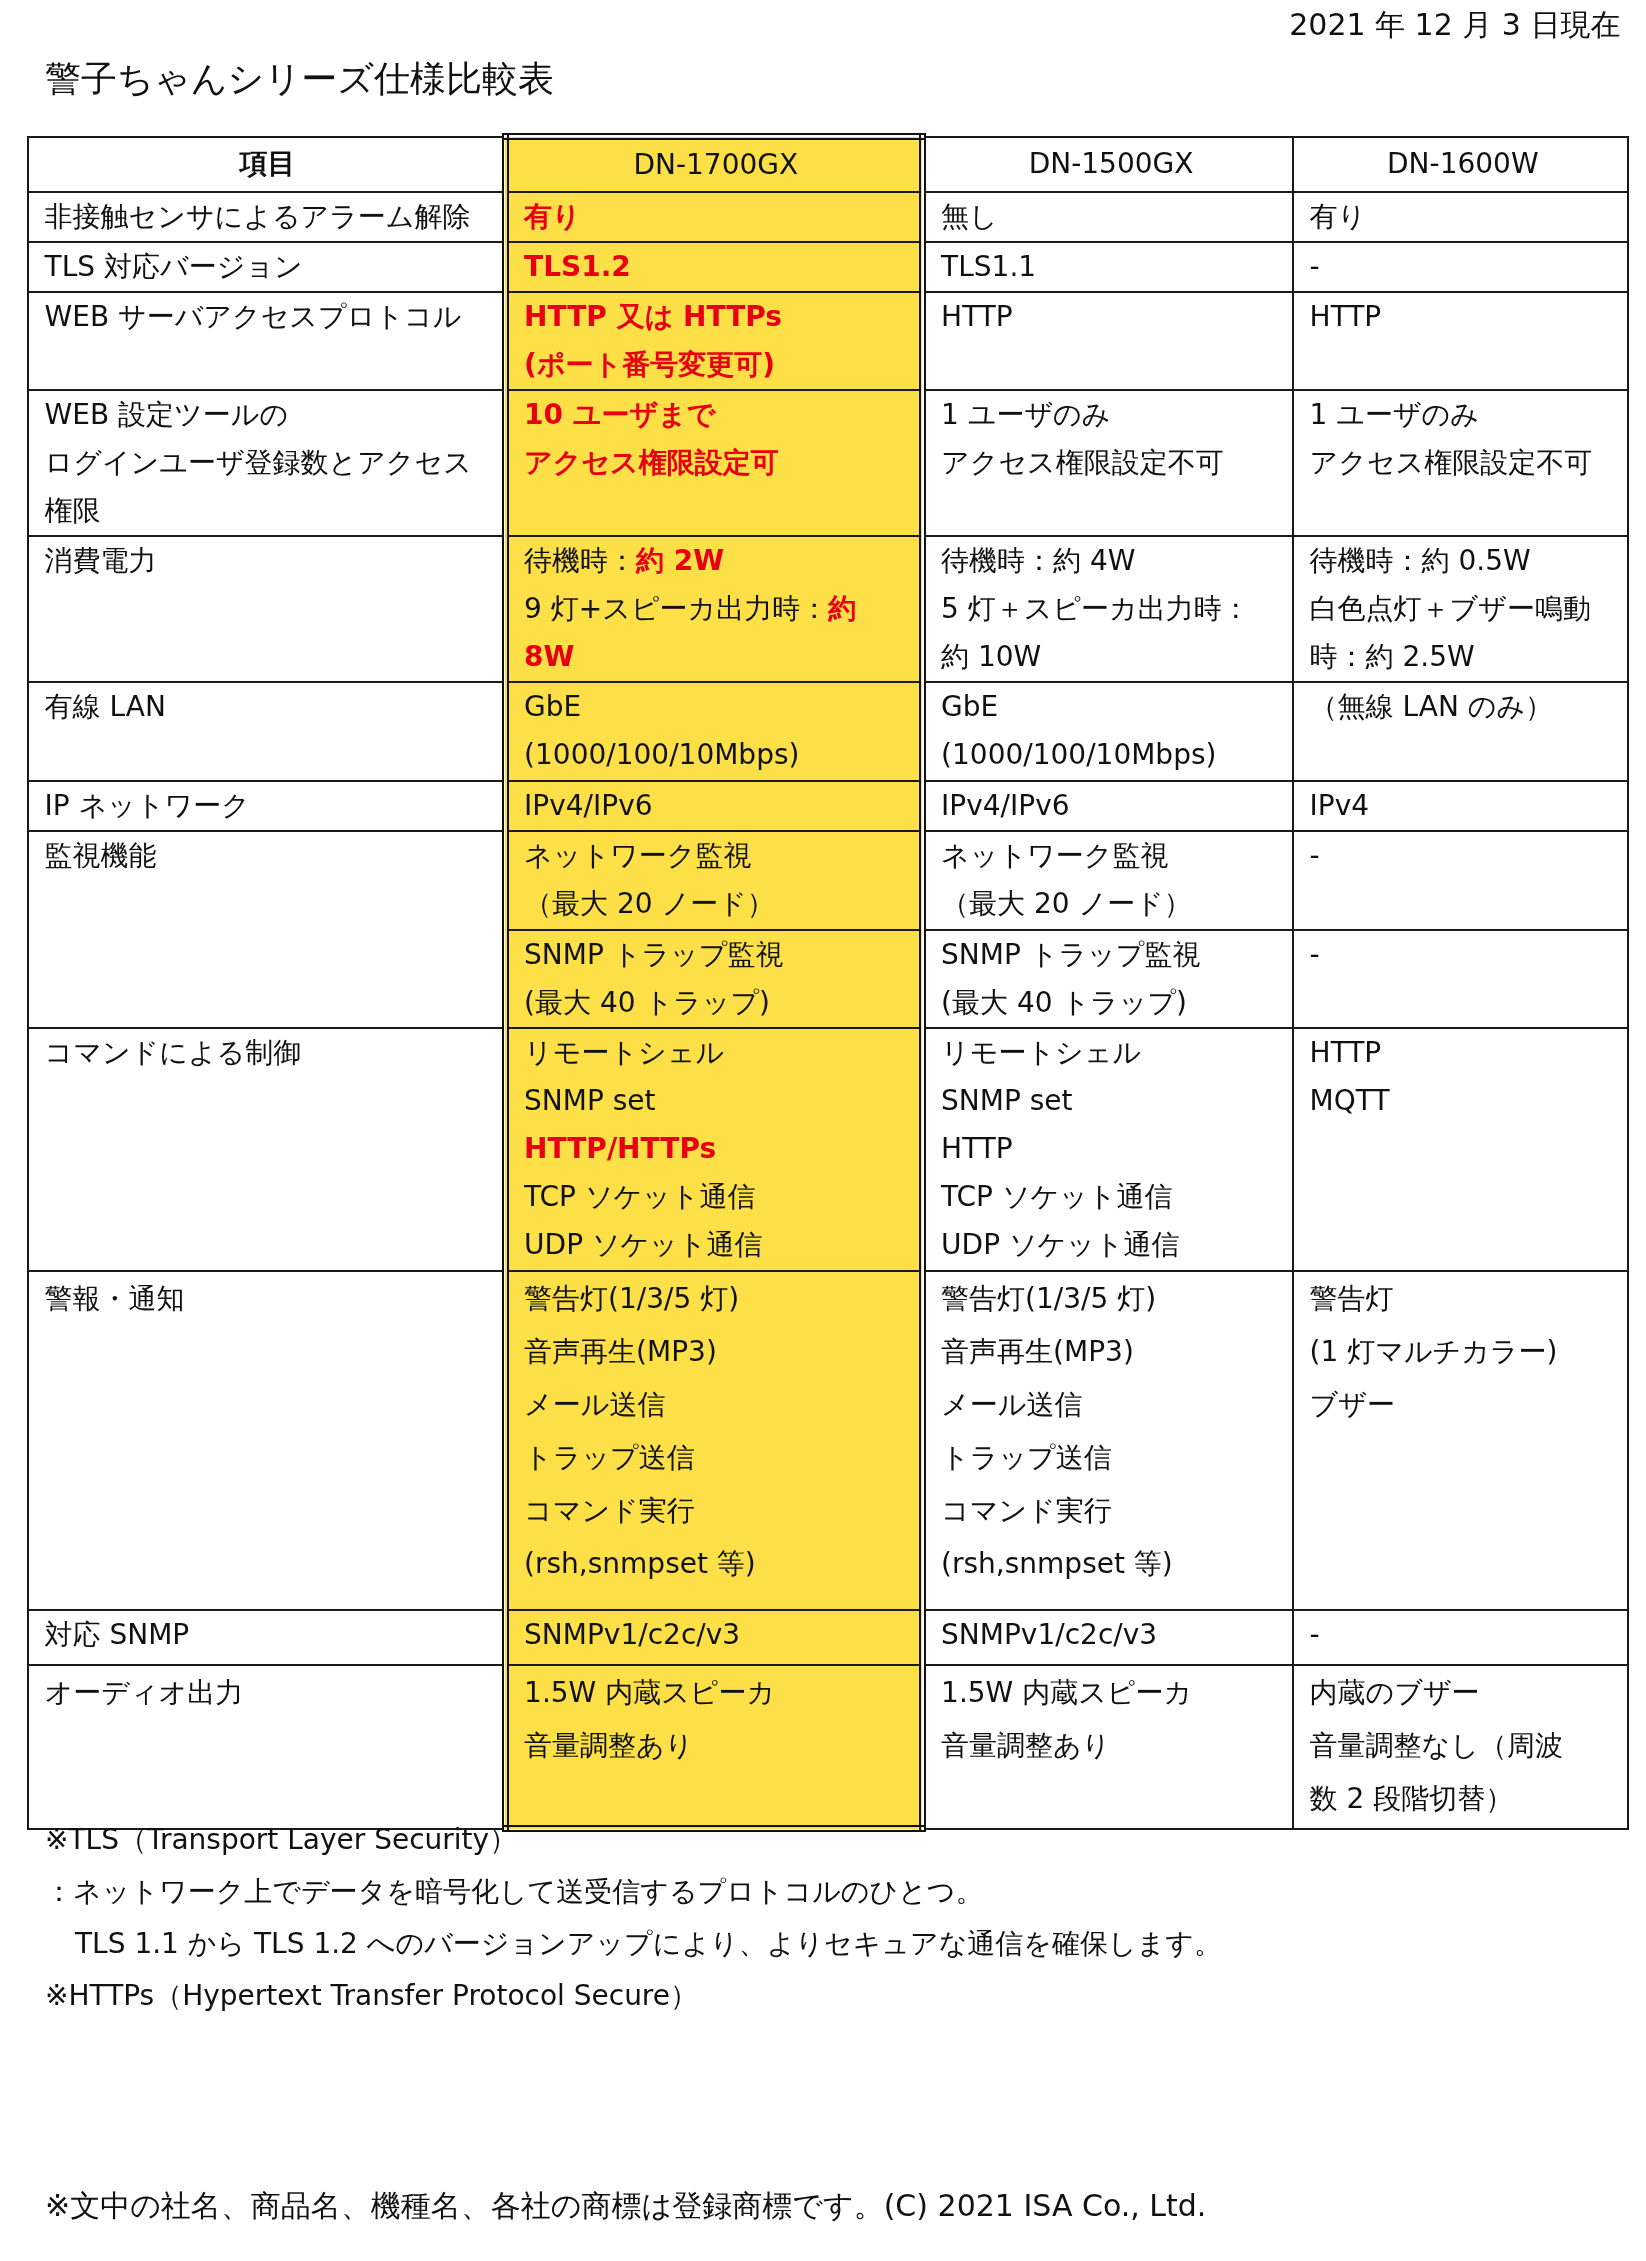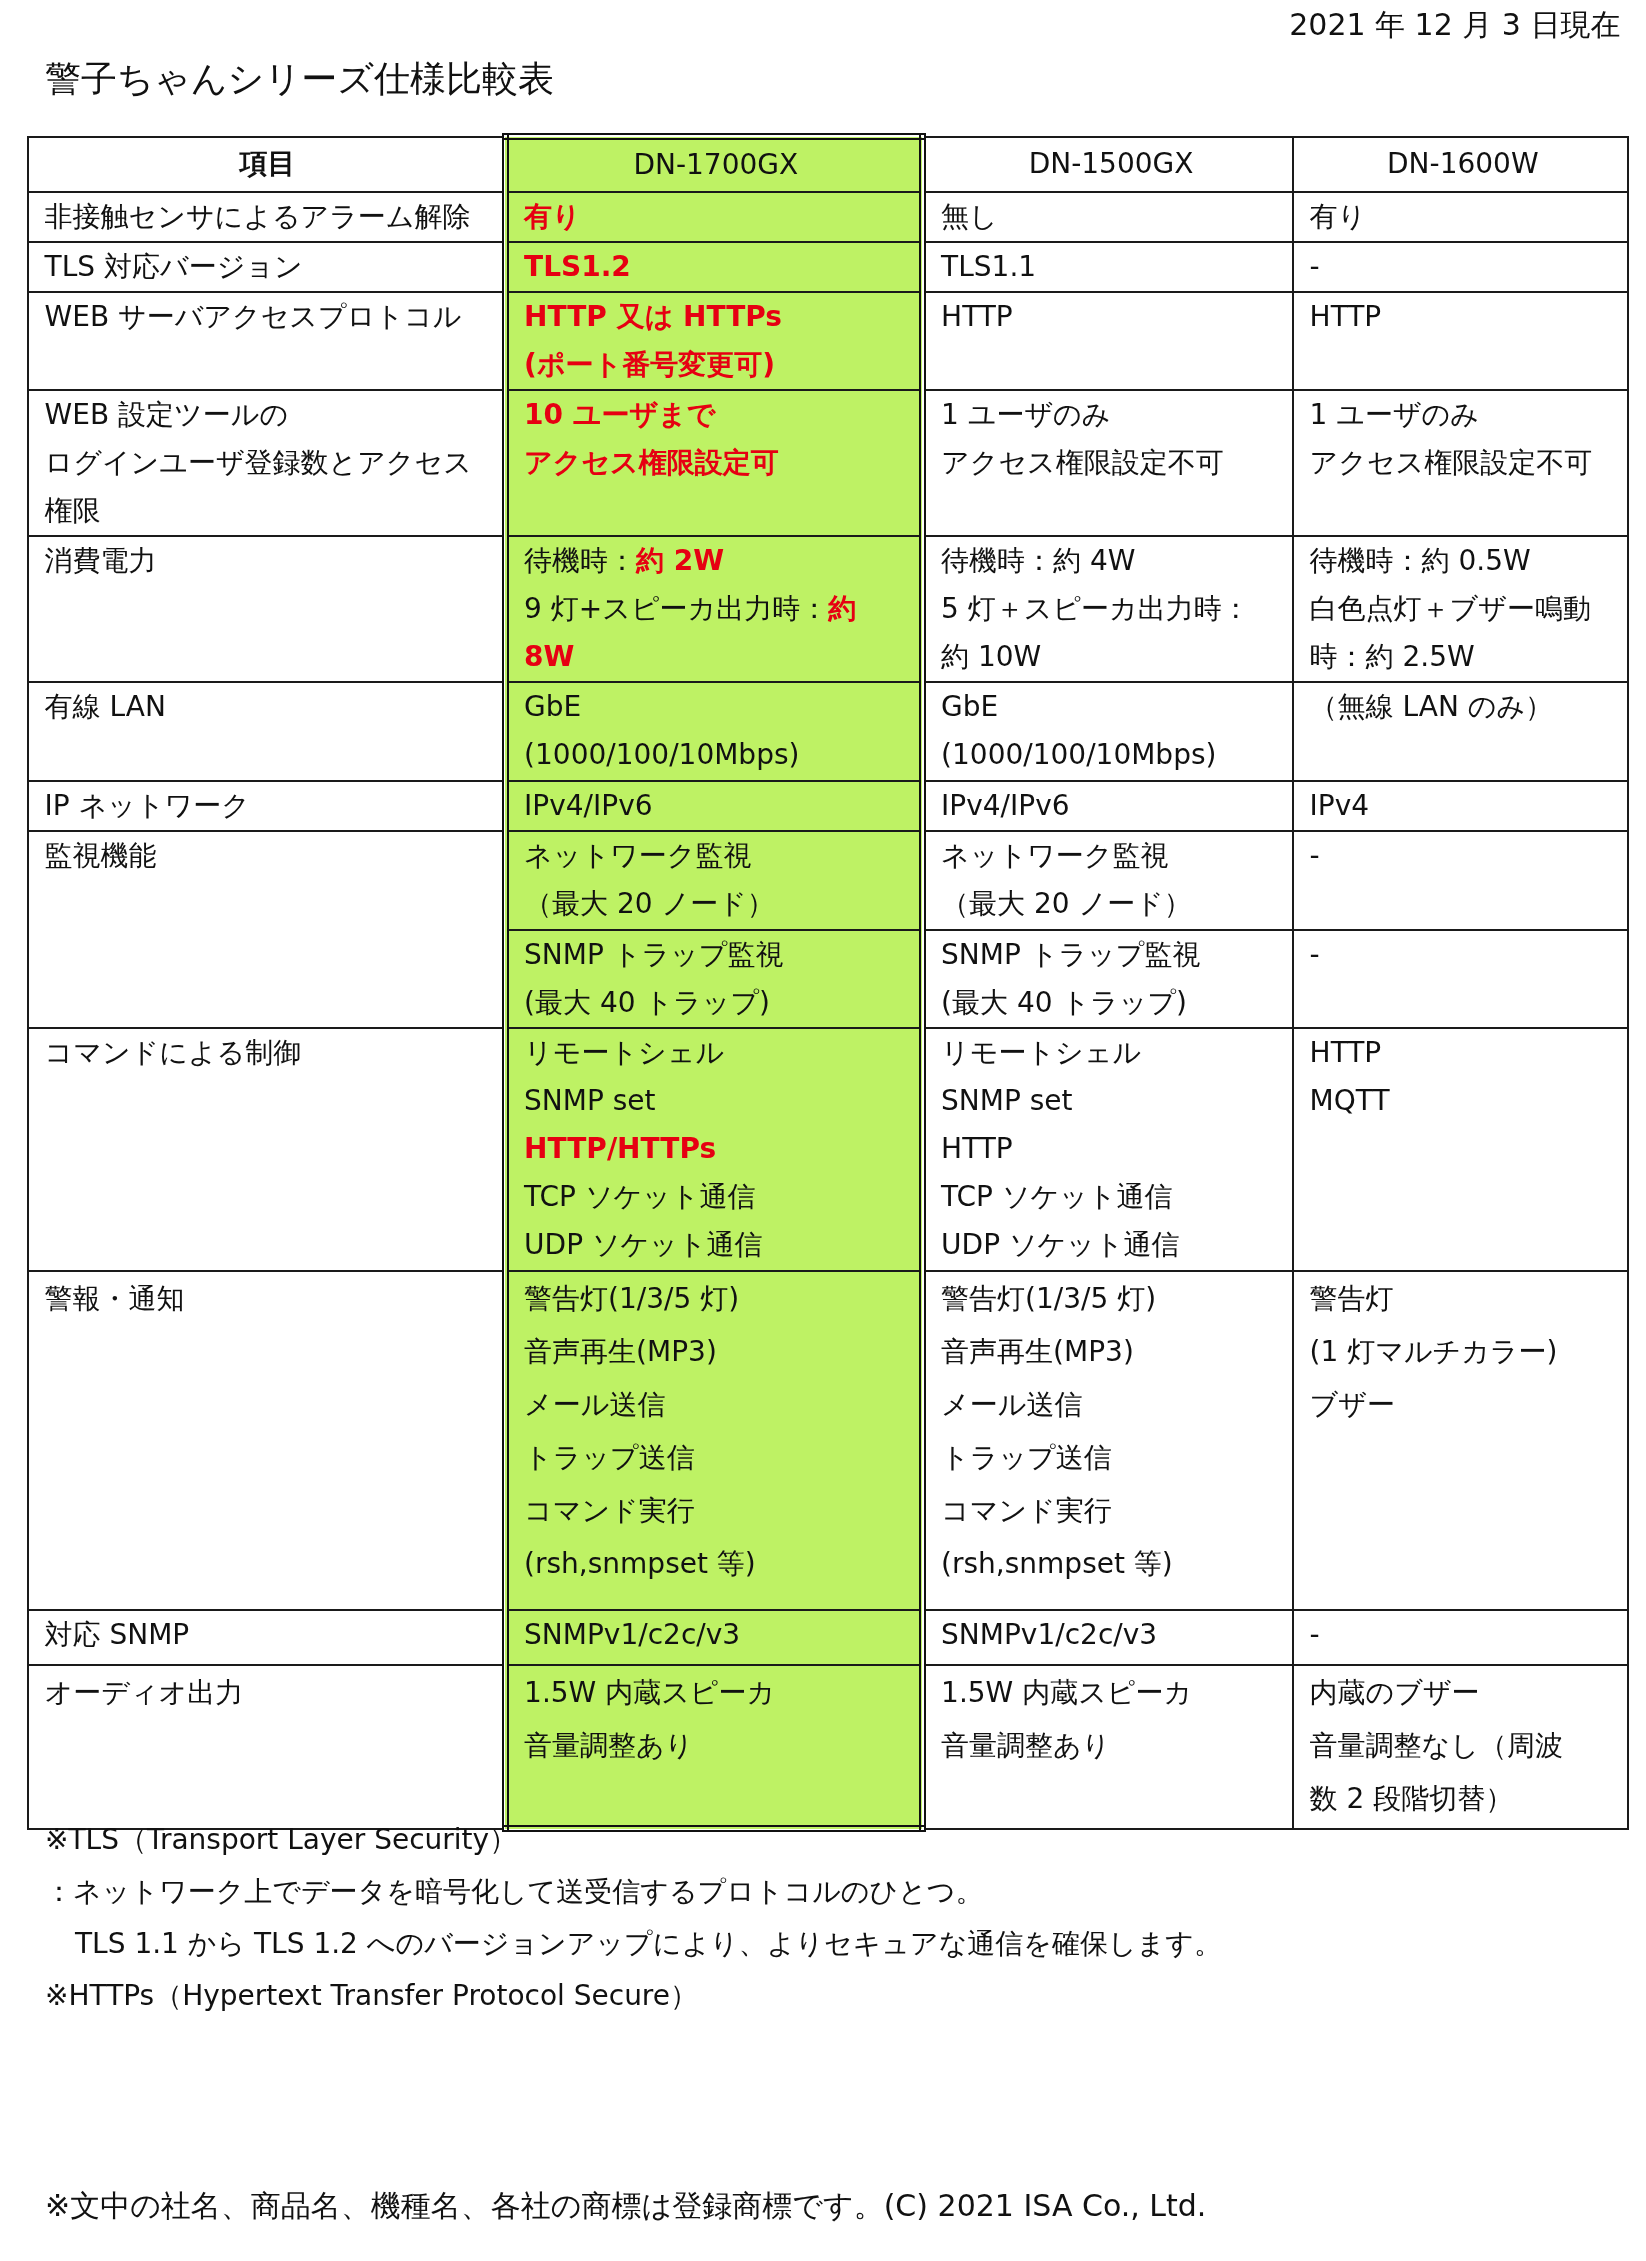--- a/index.html
+++ b/index.html
@@ -28,21 +28,21 @@
       vertical-align: top;
       padding: 0 11px 0 15.6px;
       line-height: 48px;
       font-weight: normal;
       text-align: left;
       margin-left: 32px;
     }
     .spec-table th { text-align: center; vertical-align: middle; }
     .spec-table th.item-head { font-weight: bold; }
     .spec-table .hl {
-      background: #bef264;
+      background: #fde047;
       border-left: 7.8px double #111;
       border-right: 7.8px double #111;
     }
     .spec-table tr:first-child .hl { border-top: 7.8px double #111; }
     .spec-table tr:last-child .hl { border-bottom: 7.8px double #111; }
     .red { color: #e60012; font-weight: bold; }
     .line { display: block; }
     .tall .line { line-height: 53px; }
     .notes {
       position: absolute; left: 45px; top: 1814px;

